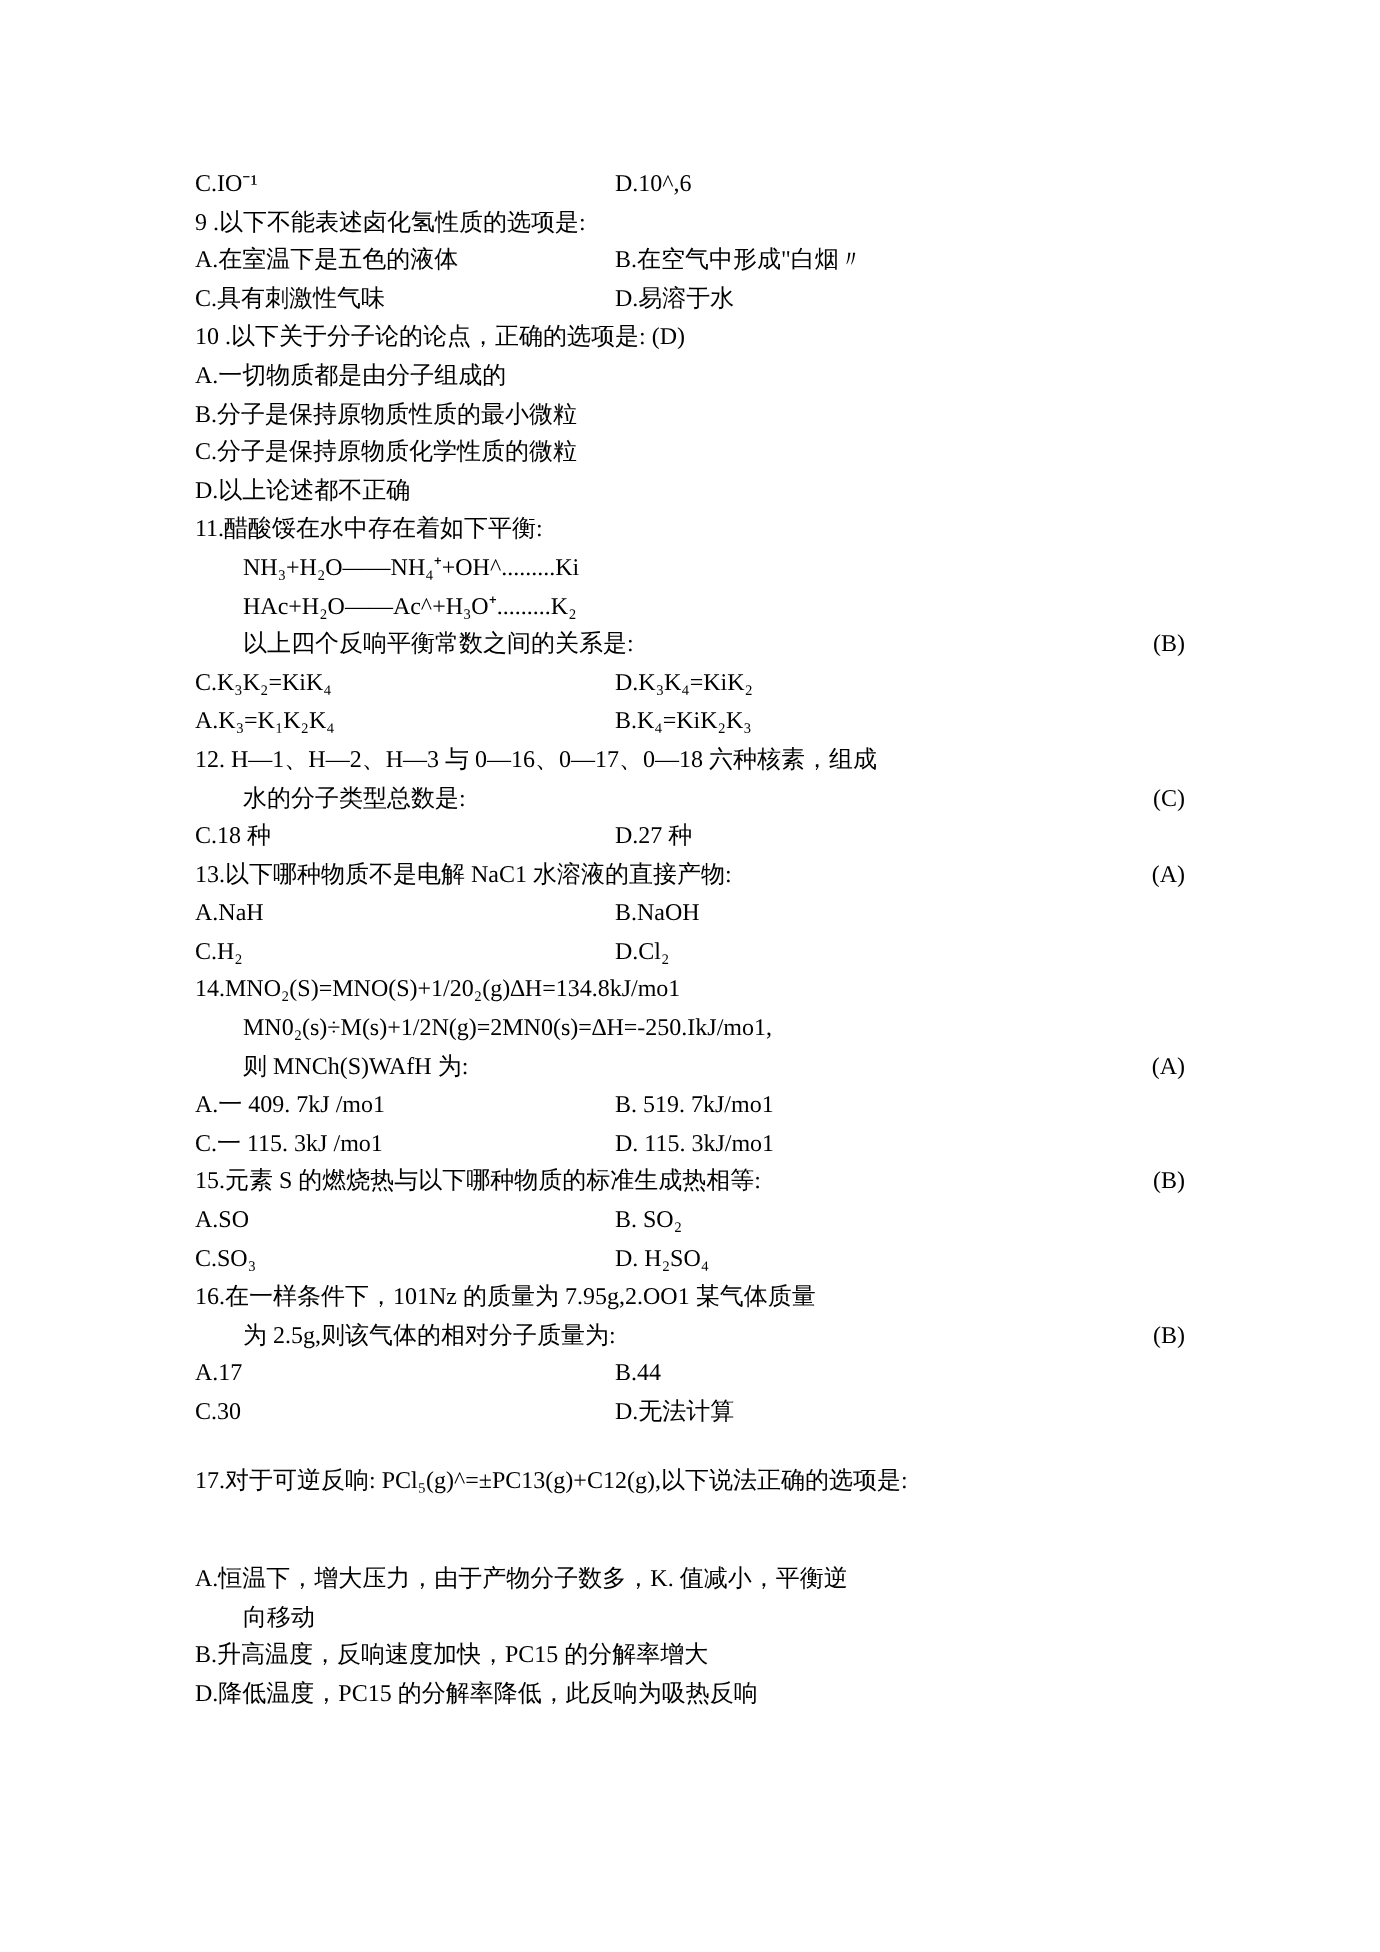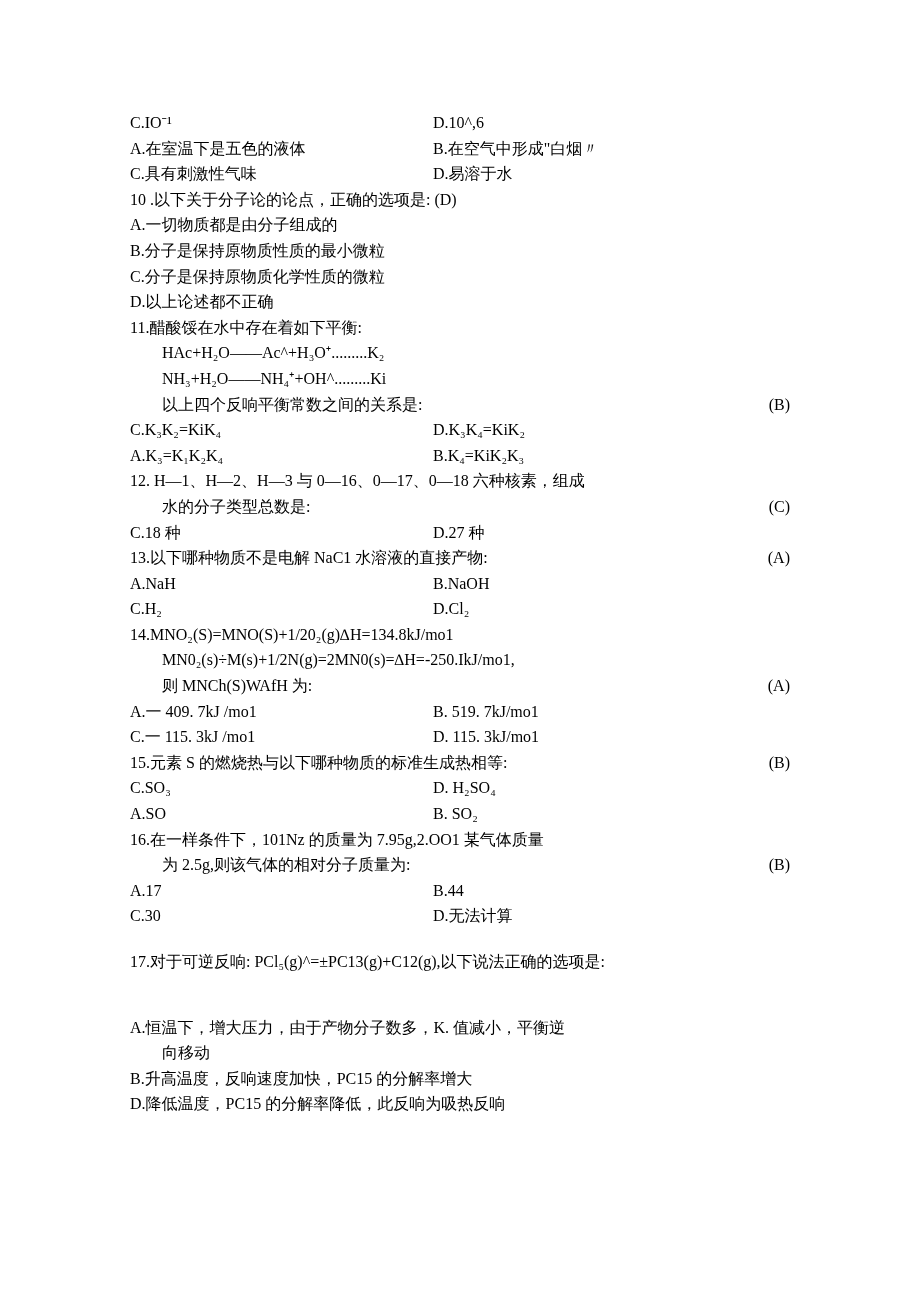--- a/index.html
+++ b/index.html
@@ -11,21 +11,20 @@
     width: 920px;
     margin: 0;
     padding: 0;
   }
   .page {
     padding: 110px 130px 60px 130px;
   }
   .row {
     display: flex;
     align-items: baseline;
-    gap: 23px;
   }
   .col-a {
     width: 280px;
   }
   .col-b {
     flex: 1;
   }
   .indent {
     padding-left: 32px;
   }
@@ -45,38 +44,39 @@
 </head>
 <body>
 
 <div class="page">
 
   <div class="row">
     <div class="col-a">C.IO⁻¹</div>
     <div class="col-b">D.10^,6</div>
   </div>
 
+  <div>9 .以下不能表述卤化氢性质的选项是:</div>
   <div class="row">
     <div class="col-a">A.在室温下是五色的液体</div>
     <div class="col-b">B.在空气中形成"白烟〃</div>
   </div>
   <div class="row">
     <div class="col-a">C.具有刺激性气味</div>
     <div class="col-b">D.易溶于水</div>
   </div>
 
   <div>10 .以下关于分子论的论点，正确的选项是: (D)</div>
   <div>A.一切物质都是由分子组成的</div>
   <div>B.分子是保持原物质性质的最小微粒</div>
   <div>C.分子是保持原物质化学性质的微粒</div>
   <div>D.以上论述都不正确</div>
 
   <div>11.醋酸馁在水中存在着如下平衡:</div>
+  <div class="indent">NH₃+H₂O——NH₄⁺+OH^.........Ki</div>
   <div class="indent">HAc+H₂O——Ac^+H₃O⁺.........K₂</div>
-  <div class="indent">NH₃+H₂O——NH₄⁺+OH^.........Ki</div>
   <div class="q-row">
     <div class="q-main indent">以上四个反响平衡常数之间的关系是:</div>
     <div class="q-ans">(B)</div>
   </div>
   <div class="row">
     <div class="col-a">C.K₃K₂=KiK₄</div>
     <div class="col-b">D.K₃K₄=KiK₂</div>
   </div>
   <div class="row">
     <div class="col-a">A.K₃=K₁K₂K₄</div>
@@ -119,26 +119,26 @@
   <div class="row">
     <div class="col-a">C.一 115.   3kJ /mo1</div>
     <div class="col-b">D.   115. 3kJ/mo1</div>
   </div>
 
   <div class="q-row">
     <div class="q-main">15.元素 S 的燃烧热与以下哪种物质的标准生成热相等:</div>
     <div class="q-ans">(B)</div>
   </div>
   <div class="row">
+    <div class="col-a">A.SO</div>
+    <div class="col-b">B.  SO₂</div>
+  </div>
+  <div class="row">
     <div class="col-a">C.SO₃</div>
     <div class="col-b">D.  H₂SO₄</div>
-  </div>
-  <div class="row">
-    <div class="col-a">A.SO</div>
-    <div class="col-b">B.  SO₂</div>
   </div>
 
   <div>16.在一样条件下，101Nz 的质量为 7.95g,2.OO1 某气体质量</div>
   <div class="q-row">
     <div class="q-main indent">为 2.5g,则该气体的相对分子质量为:</div>
     <div class="q-ans">(B)</div>
   </div>
   <div class="row">
     <div class="col-a">A.17</div>
     <div class="col-b">B.44</div>

